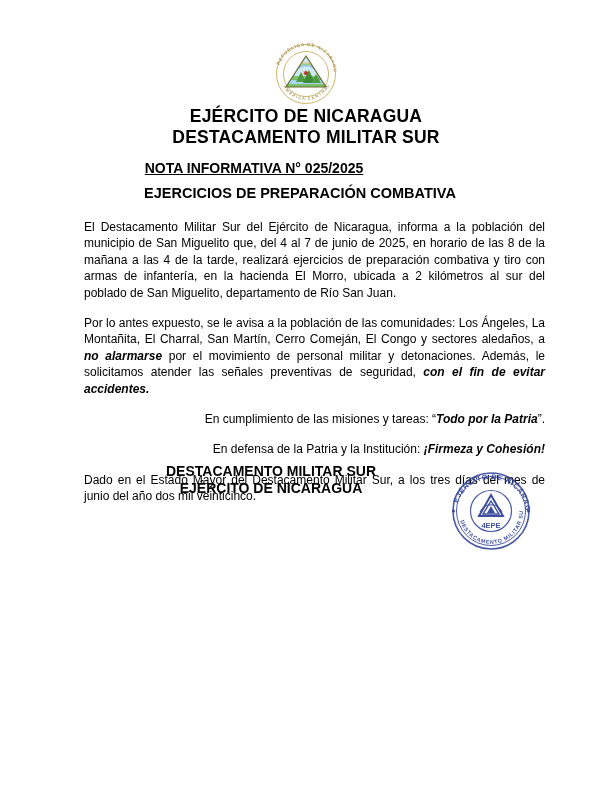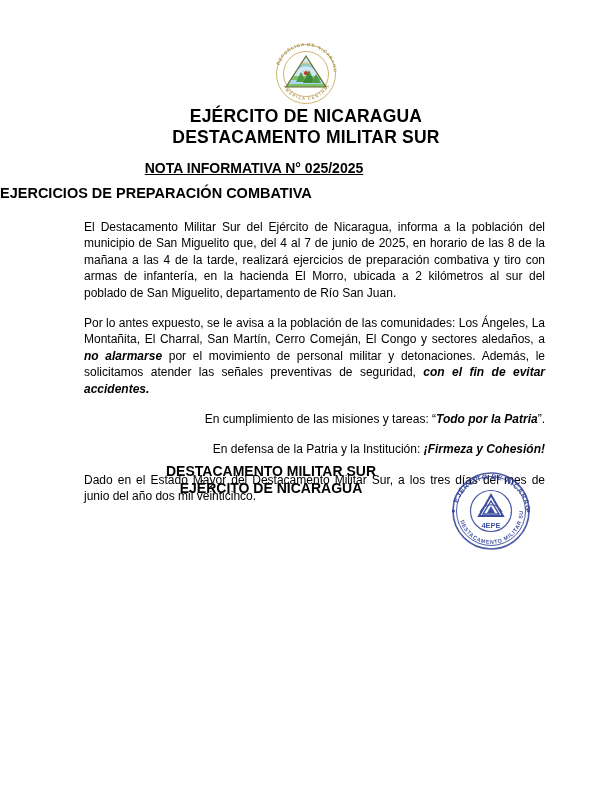--- a/index.html
+++ b/index.html
@@ -62,21 +62,21 @@
     font-size: 14px;
     font-weight: bold;
     text-decoration: underline;
     line-height: 18px;
   }
   .ejercicios-line {
     position: absolute;
     left: 0;
     top: 184px;
     width: 600px;
-    text-align: left;
+    text-align: center;
     font-size: 14.5px;
     font-weight: bold;
     line-height: 18px;
   }
 
   
   .body-block {
     position: absolute;
     left: 68px;
     top: 219px;

